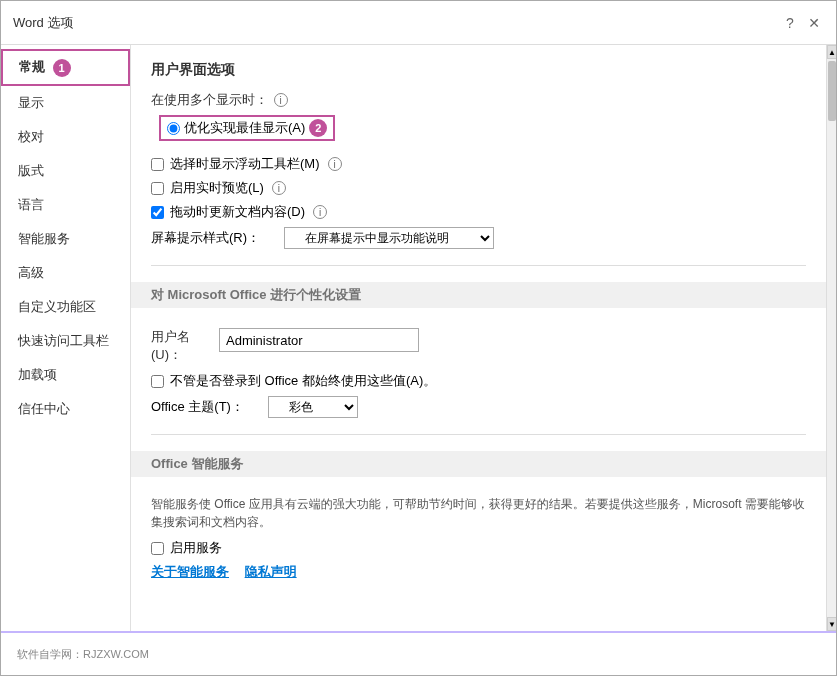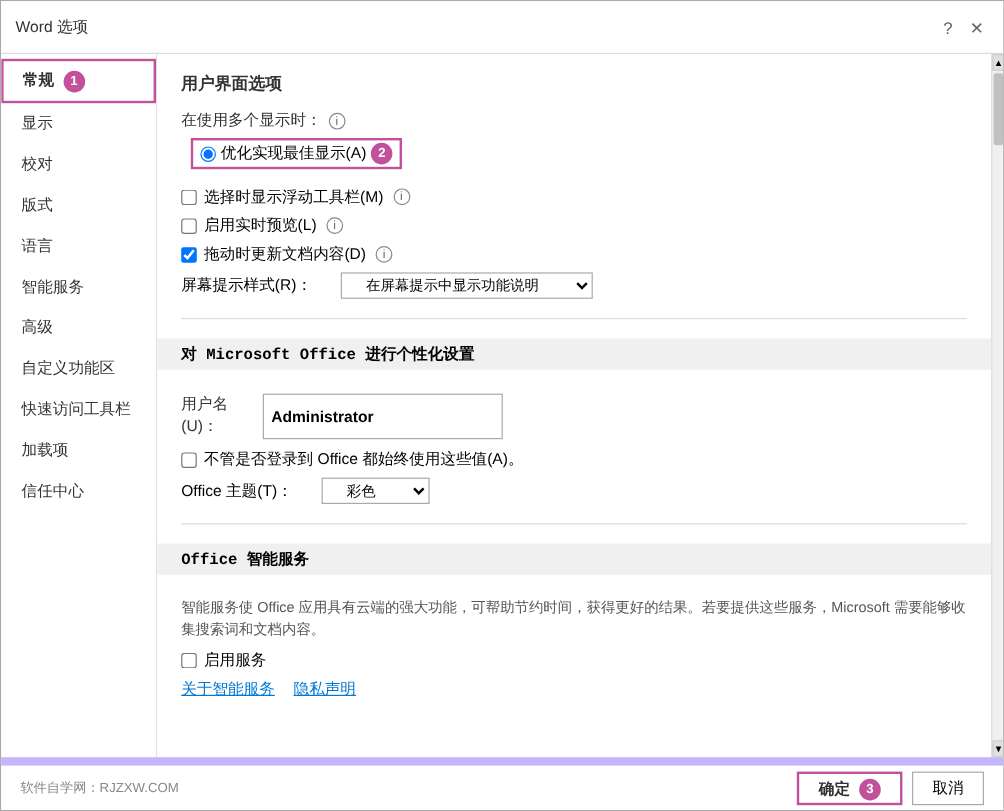--- a/index.html
+++ b/index.html
@@ -138,63 +138,61 @@
     select {
       font-size: 12px;
       padding: 2px 16px;
       border: 1px solid #aaa;
       background: #fff;
       cursor: pointer;
     }
     .sub-section-title {
       font-size: 13px;
       font-weight: bold;
-      color: #000000;
+      color: #737373;
       margin-bottom: 10px;
       background: #f0f0f0;
       padding: 4px 8px;
       margin-left: -20px;
       margin-right: -20px;
       padding-left: 20px;
-      font-family: Liberation Mono, monospace;
     }
     .form-row {
       display: flex;
       align-items: flex-start;
       gap: 8px;
       margin-bottom: 8px;
     }
     .form-label {
       font-size: 13px;
       color: #333;
       width: 60px;
       flex-shrink: 0;
     }
     .form-input {
       font-size: 13px;
       border: 1px solid #aaa;
-      padding: 18px 6px;
+      padding: 4px 6px;
       height: 24px;
-      font-weight: bold;
     }
     .form-input.wide { width: 200px; }
     .form-input.short { width: 60px; }
     .info-text {
       font-size: 12px;
       color: #555;
       margin-bottom: 8px;
       line-height: 1.5;
     }
     .link-text {
       color: #0078d4;
       cursor: pointer;
       text-decoration: underline;
     }
     .dialog-footer {
-      border-top: 7px solid #c4b5fd;
+      border-top: 2px solid #c4b5fd;
       padding: 8px 16px;
       display: flex;
       align-items: center;
       justify-content: space-between;
       background: #fff;
       height: 44px;
     }
     .footer-left {
       font-size: 11px;
       color: #888;
@@ -393,41 +391,34 @@
 
         <div class="section-divider"></div>
 
         <div class="sub-section-title">Office 智能服务</div>
         <div style="height:8px;"></div>
         <div class="info-text">智能服务使 Office 应用具有云端的强大功能，可帮助节约时间，获得更好的结果。若要提供这些服务，Microsoft 需要能够收集搜索词和文档内容。</div>
         <div class="checkbox-item">
           <input type="checkbox" id="cb5" style="">
           <label for="cb5">启用服务</label>
         </div>
-        <div style="margin-bottom:24px;">
+        <div style="margin-bottom:24px;font-weight:bold;">
           <span class="link-text">关于智能服务</span>
           <span style="margin: 0 6px;"> </span>
           <span class="link-text">隐私声明</span>
         </div>
 
       </div>
 
       <div class="scrollbar-track">
         <div class="scroll-btn">▲</div>
         <div style="flex:1; position:relative;">
           <div class="scrollbar-thumb"></div>
         </div>
         <div class="scroll-btn">▼</div>
       </div>
     </div>
   </div>
 
   <div class="dialog-footer">
     <div class="footer-left">软件自学网：RJZXW.COM</div>
-    <div class="footer-right">
-      <button class="btn btn-primary">
-        <span>确定</span>
-        <span class="circled-num">3</span>
-      </button>
-      <button class="btn">取消</button>
-    </div>
   </div>
 </div>
 
 </body></html>

